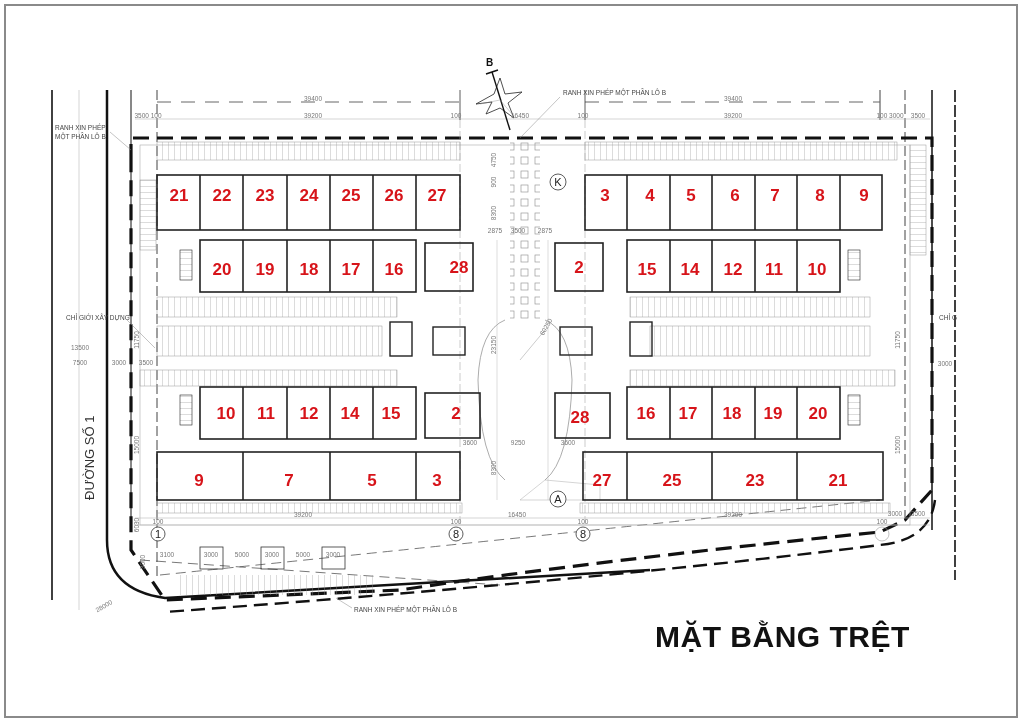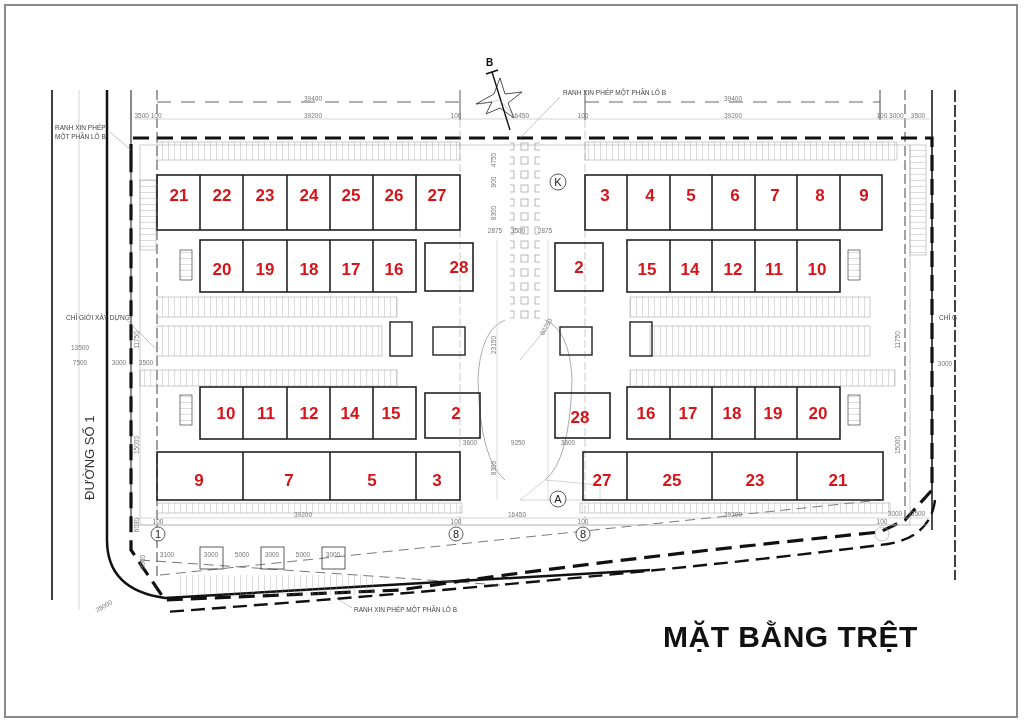--- a/index.html
+++ b/index.html
@@ -3,21 +3,21 @@
 <meta charset="utf-8">
 <style>
   html,body{margin:0;padding:0;background:#ffffff;}
   body{width:1024px;height:724px;position:relative;overflow:hidden;font-family:"Liberation Sans",sans-serif;}
   .frame{position:absolute;left:4px;top:4px;width:1014px;height:714px;border:2px solid #8a8a8a;background:#fff;box-sizing:border-box;}
   svg{position:absolute;left:0;top:0;}
   .unit-num{font-family:"Liberation Sans",sans-serif;font-weight:bold;fill:#d7141a;font-size:17px;text-anchor:middle;dominant-baseline:middle;}
   .dim{font-family:"Liberation Sans",sans-serif;fill:#777;font-size:6.5px;text-anchor:middle;}
   .note{font-family:"Liberation Sans",sans-serif;fill:#444;font-size:6.5px;}
   .road{font-family:"Liberation Sans",sans-serif;fill:#333;font-size:13px;}
-  .title{position:absolute;left:655px;top:620px;font-family:"Liberation Sans",sans-serif;font-weight:bold;font-size:30px;color:#111;letter-spacing:0.5px;white-space:nowrap;margin-left:8px;}
+  .title{position:absolute;left:655px;top:620px;font-family:"Liberation Sans",sans-serif;font-weight:bold;font-size:30px;color:#111;letter-spacing:0.5px;white-space:nowrap;}
   .grid-label{font-family:"Liberation Sans",sans-serif;fill:#222;font-size:11px;text-anchor:middle;dominant-baseline:middle;}
 </style>
 </head>
 <body>
 
 <div class="frame"></div>
 
 <svg width="1024" height="724" viewBox="0 0 1024 724" xmlns="http://www.w3.org/2000/svg">
   <defs>
     <pattern id="hatchV" width="6" height="10" patternUnits="userSpaceOnUse">

